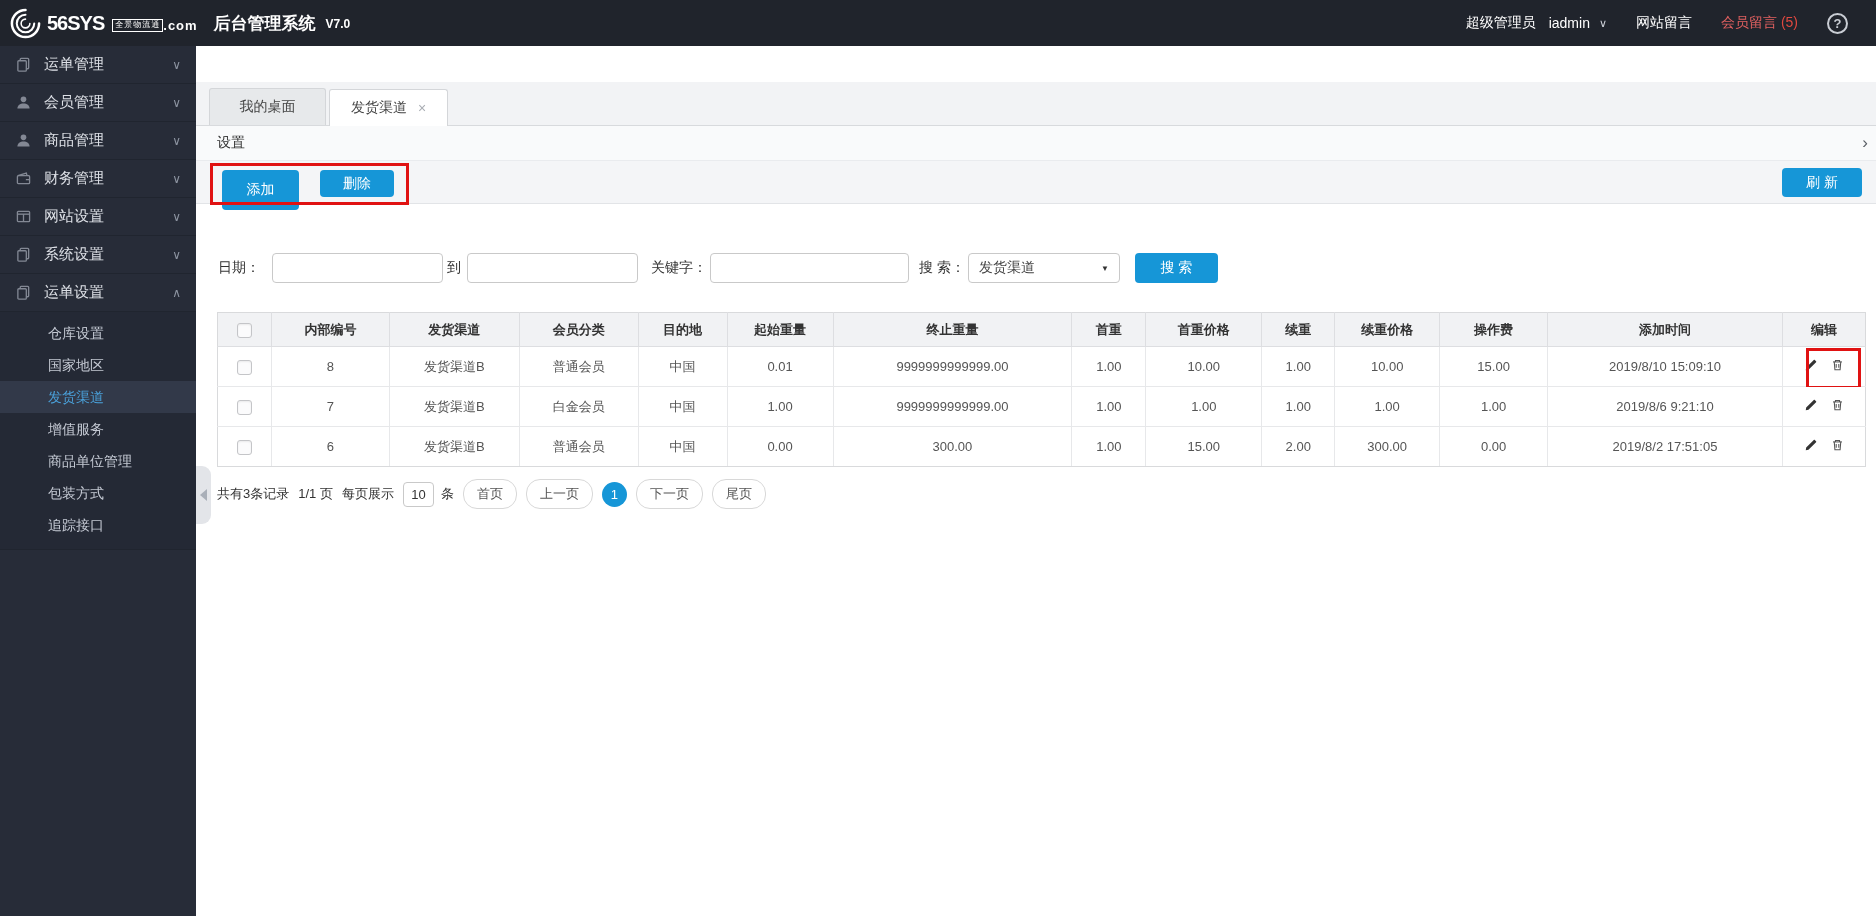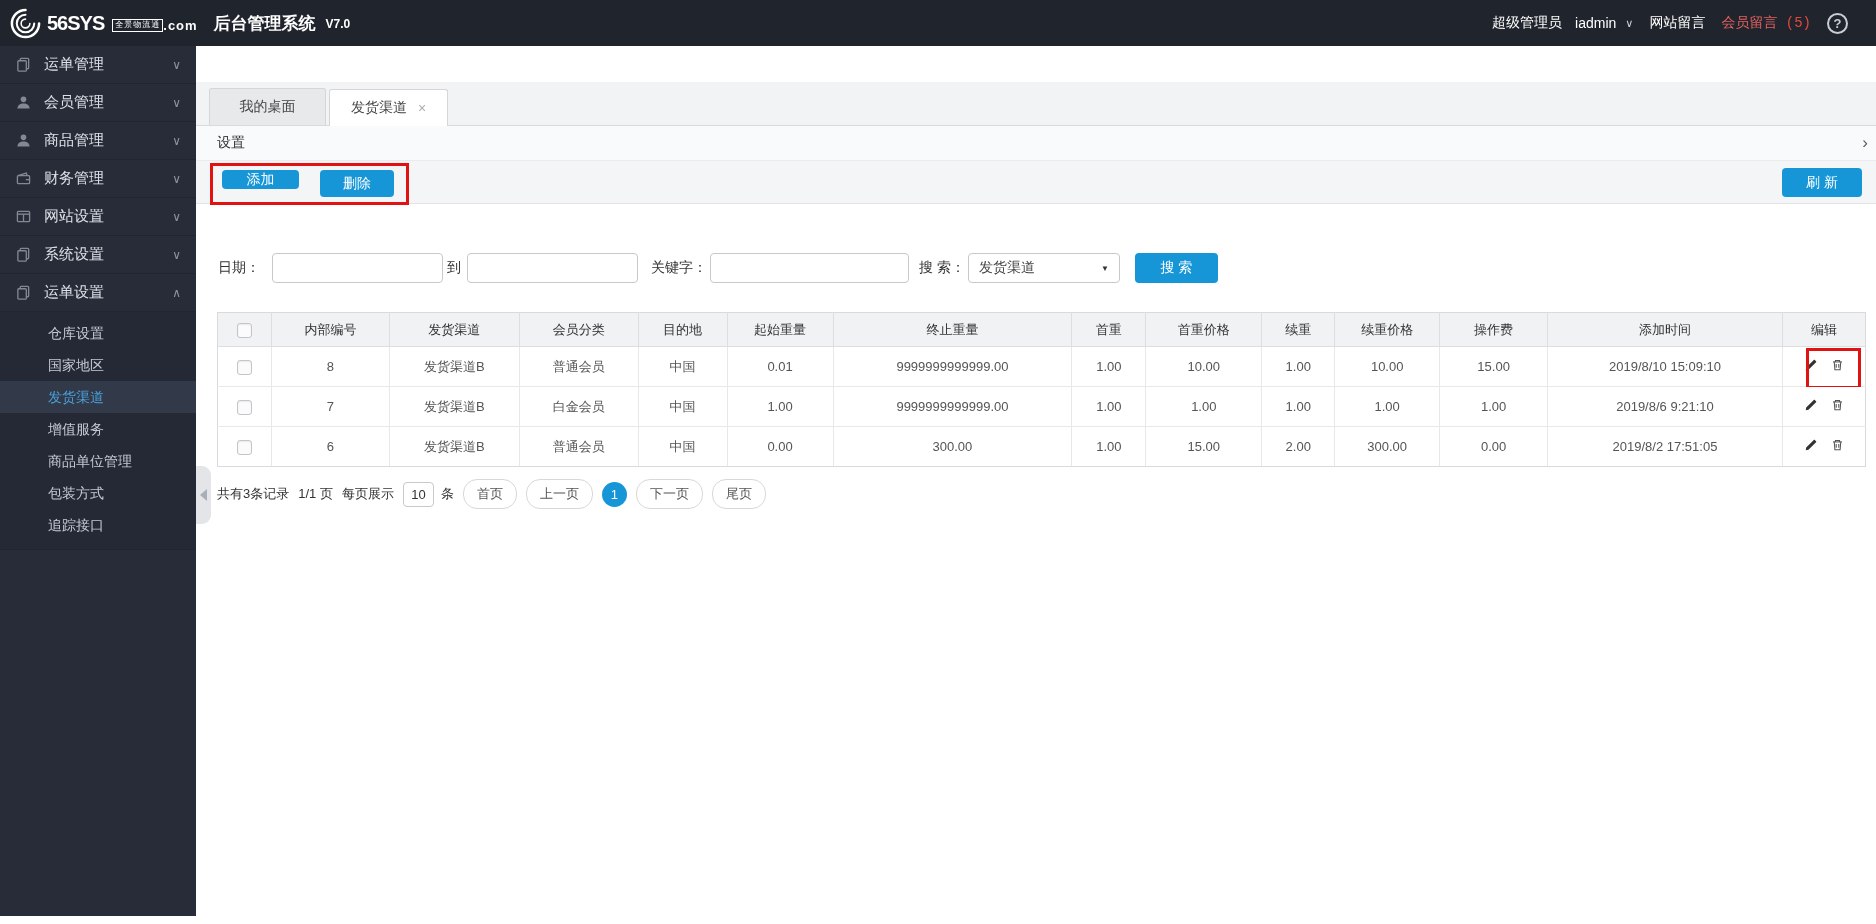--- a/index.html
+++ b/index.html
@@ -13,24 +13,24 @@
   .header { position:absolute; top:0; left:0; width:1876px; height:46px;
     background:#20242c; display:flex; align-items:center; color:#fff; }
   .logo { display:flex; align-items:center; padding-left:9px; }
   .logo-swirl { display:flex; margin-right:5px; }
   .brand { font-size:20px; font-weight:bold; letter-spacing:-1px; }
   .brand-sub { display:flex; flex-direction:row; line-height:1; margin-left:8px; margin-top:4px; }
   .brand-tagline { font-size:8px; letter-spacing:1px; border:1px solid #fff; padding:1px 2px; }
   .brand-tld { font-size:13px; font-weight:bold; letter-spacing:1px; }
   .app-title { font-size:17px; font-weight:bold; margin-left:16px; }
   .app-version { font-size:12px; font-weight:bold; margin-left:10px; margin-top:2px; }
-  .header-right { margin-left:auto; display:flex; align-items:center; padding-right:28px; font-size:14px; gap:16px; }
+  .header-right { margin-left:auto; display:flex; align-items:center; padding-right:28px; font-size:14px; gap:29px; }
   .user-block { display:flex; align-items:center; gap:13px; }
   .hdr-chevron { font-size:11px; color:#cfd3da; margin-left:-4px; }
-  .member-link { color:#e06060;font-family:Liberation Mono, monospace; }
+  .member-link { color:#e06060; }
   .member-badge { color:#e0483f; }
   .help-circle { width:21px; height:21px; border:2px solid #c9cdd4; border-radius:50%;
     display:flex; align-items:center; justify-content:center; font-size:13px; color:#c9cdd4; font-weight:bold; }
 
   
   .sidebar { position:absolute; top:46px; left:0; width:196px; bottom:8px; background:#272c38; }
   .menu-item { height:38px; display:flex; align-items:center; padding:0 15px 0 16px;
     border-bottom:1px solid #20252f; color:#dde0e6; font-size:15px; cursor:pointer; }
   .menu-icon { width:17px; margin-right:11px; display:flex; opacity:.8; }
   .menu-label { flex:1; }
@@ -52,21 +52,21 @@
 
   .section-bar { height:35px; background:#f9fafb; border-bottom:1px solid #e9ebee;
     display:flex; align-items:center; padding:0 8px 0 21px; font-size:14px; color:#333; }
   .section-chevron { margin-left:auto; color:#5a5f66; font-size:17px; }
 
   .toolbar { height:43px; background:#f4f5f7; border-bottom:1px solid #e2e4e7; position:relative; }
   .annotation-box { position:absolute; left:14px; top:2px; width:199px; height:42px;
     border:3px solid #e01212; pointer-events:none; }
   .btn { background:#1696d7; color:#fff; border:none; border-radius:4px; font-size:14px;
     cursor:pointer; font-family:inherit; }
-  .btn-add { position:absolute; left:26px; top:9px; width:77px; height:19px; }
+  .btn-add { position:absolute; left:26px; top:9px; width:77px; height:40px; }
   .btn-del { position:absolute; left:124px; top:9px; width:74px; height:27px; }
   .btn-refresh { position:absolute; right:14px; top:7px; width:80px; height:29px; }
 
   .filter-row { position:absolute; top:171px; left:22px; display:flex; align-items:center;
     font-size:14px; color:#333; }
   .filter-input { height:30px; border:1px solid #c9c9c9; border-radius:4px; background:#fff;
     font-size:13px; padding:0 8px; font-family:inherit; }
   .inp-date1 { width:171px; margin-left:12px; }
   .inp-date2 { width:171px; margin-left:6px; }
   .to-label { margin-left:4px; }
@@ -75,21 +75,21 @@
   .search-label { margin-left:10px; }
   .select { margin-left:3px; width:152px; height:30px; border:1px solid #c9c9c9; border-radius:4px;
     background:#fff; display:flex; align-items:center; justify-content:space-between;
     padding:0 10px; font-size:14px; color:#444; cursor:pointer; }
   .select-caret { font-size:8px; color:#333; }
   .btn-search { margin-left:15px; width:83px; height:30px; }
 
   
   .grid { position:absolute; top:230px; left:21px; width:1649px; border-collapse:collapse;
     font-size:13px; color:#555; }
-  .grid th { height:34px; background:#f1f2f4; border:1px solid #dddee1; font-weight:normal;
+  .grid th { height:34px; background:#f1f2f4; border:1px solid #dddee1; font-weight:bold;
     color:#333; font-size:13px; }
   .grid td { height:40px; background:#fff; border:1px solid #e7e8ea; text-align:center; }
   .grid tr > *:first-child { border-left:1px solid #d9dadc; }
   .grid tr > *:last-child { border-right:1px solid #d9dadc; }
   .grid thead th { border-top:1px solid #d9dadc; }
   .grid tbody tr:last-child td { border-bottom:1px solid #d9dadc; }
   .checkbox { width:15px; height:15px; border:1px solid #c4c5c8; border-radius:3px;
     background:#fbfbfc; display:inline-block; vertical-align:middle;
     box-shadow:inset 0 1px 2px rgba(0,0,0,.07); cursor:pointer; }
   .edit-cell { position:relative; }

